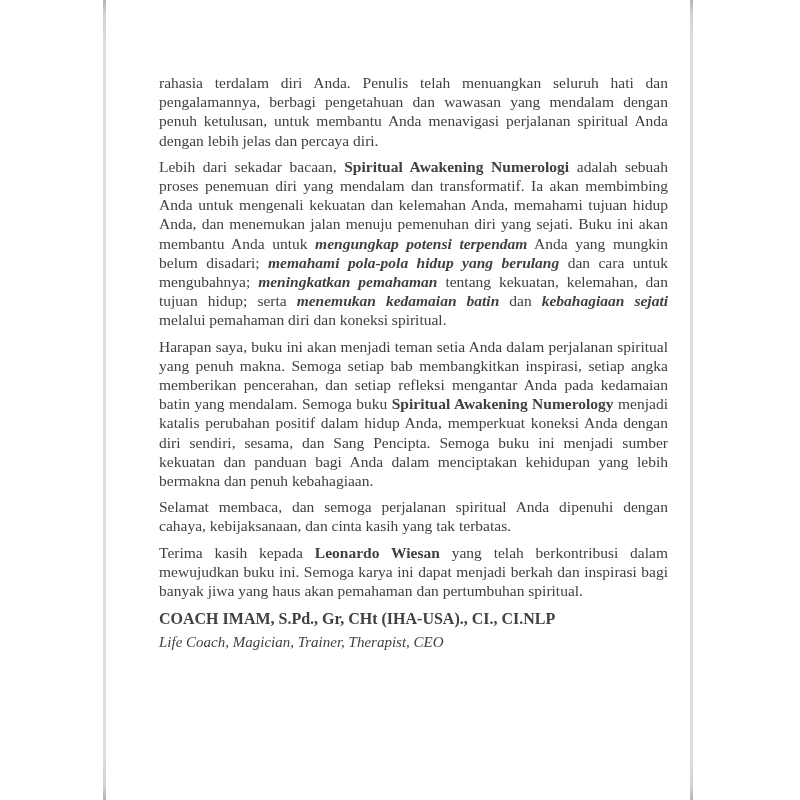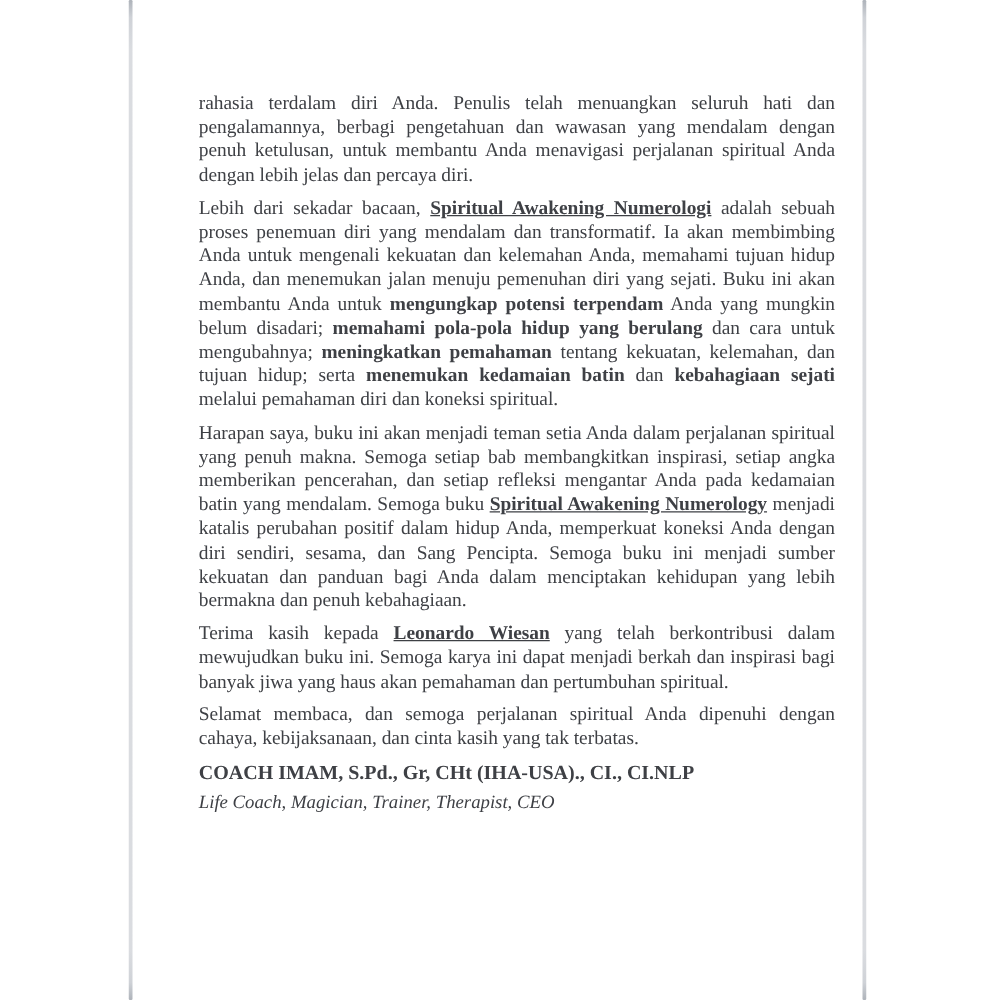--- a/index.html
+++ b/index.html
@@ -37,22 +37,22 @@
     color:var(--text);
   }
   .body-text p{
     font-size:15.5px;
     line-height:19.2px;
     text-align:justify;
     margin:0 0 7px 0;
     color:var(--text);
   }
   .body-text p:last-child{margin-bottom:0;}
-  .body-text .b{font-weight:bold;text-decoration:underline;}
-  .body-text .bi{font-weight:bold;}
+  .body-text .b{font-weight:bold;}
+  .body-text .bi{font-weight:bold;font-style:italic;}
   .signature{
     margin-top:9px;
     text-align:left;
     padding-right:71px;
   }
   .sig-name{
     font-weight:bold;
     font-size:16px;
     line-height:20px;
     color:var(--text);
@@ -87,22 +87,22 @@
 
 <div class="canvas">
   <div class="edge-line left"></div>
   <div class="edge-line right"></div>
 
   <div class="content">
     <div class="body-text">
         <p><span>rahasia terdalam diri Anda. Penulis telah menuangkan seluruh hati dan pengalamannya, berbagi pengetahuan dan wawasan yang mendalam dengan penuh ketulusan, untuk membantu Anda menavigasi perjalanan spiritual Anda dengan lebih jelas dan percaya diri.</span></p>
         <p><span>Lebih dari sekadar bacaan, </span><span class="b">Spiritual Awakening Numerologi</span><span> adalah sebuah proses penemuan diri yang mendalam dan transformatif. Ia akan membimbing Anda untuk mengenali kekuatan dan kelemahan Anda, memahami tujuan hidup Anda, dan menemukan jalan menuju pemenuhan diri yang sejati. Buku ini akan membantu Anda untuk </span><span class="bi">mengungkap potensi terpendam</span><span> Anda yang mungkin belum disadari; </span><span class="bi">memahami pola-pola hidup yang berulang</span><span> dan cara untuk mengubahnya; </span><span class="bi">meningkatkan pemahaman</span><span> tentang kekuatan, kelemahan, dan tujuan hidup; serta </span><span class="bi">menemukan kedamaian batin</span><span> dan </span><span class="bi">kebahagiaan sejati</span><span> melalui pemahaman diri dan koneksi spiritual.</span></p>
         <p><span>Harapan saya, buku ini akan menjadi teman setia Anda dalam perjalanan spiritual yang penuh makna. Semoga setiap bab membangkitkan inspirasi, setiap angka memberikan pencerahan, dan setiap refleksi mengantar Anda pada kedamaian batin yang mendalam. Semoga buku </span><span class="b">Spiritual Awakening Numerology</span><span> menjadi katalis perubahan positif dalam hidup Anda, memperkuat koneksi Anda dengan diri sendiri, sesama, dan Sang Pencipta. Semoga buku ini menjadi sumber kekuatan dan panduan bagi Anda dalam menciptakan kehidupan yang lebih bermakna dan penuh kebahagiaan.</span></p>
+        <p><span>Selamat membaca, dan semoga perjalanan spiritual Anda dipenuhi dengan cahaya, kebijaksanaan, dan cinta kasih yang tak terbatas.</span></p>
         <p><span>Terima kasih kepada </span><span class="b">Leonardo Wiesan</span><span> yang telah berkontribusi dalam mewujudkan buku ini. Semoga karya ini dapat menjadi berkah dan inspirasi bagi banyak jiwa yang haus akan pemahaman dan pertumbuhan spiritual.</span></p>
-        <p><span>Selamat membaca, dan semoga perjalanan spiritual Anda dipenuhi dengan cahaya, kebijaksanaan, dan cinta kasih yang tak terbatas.</span></p>
       </div>
 
     <div class="signature">
       <div class="sig-name">COACH IMAM, S.Pd., Gr, CHt (IHA-USA)., CI., CI.NLP</div>
       <div class="sig-titles">Life Coach, Magician, Trainer, Therapist, CEO</div>
     </div>
   </div>
 
 </div>
 

